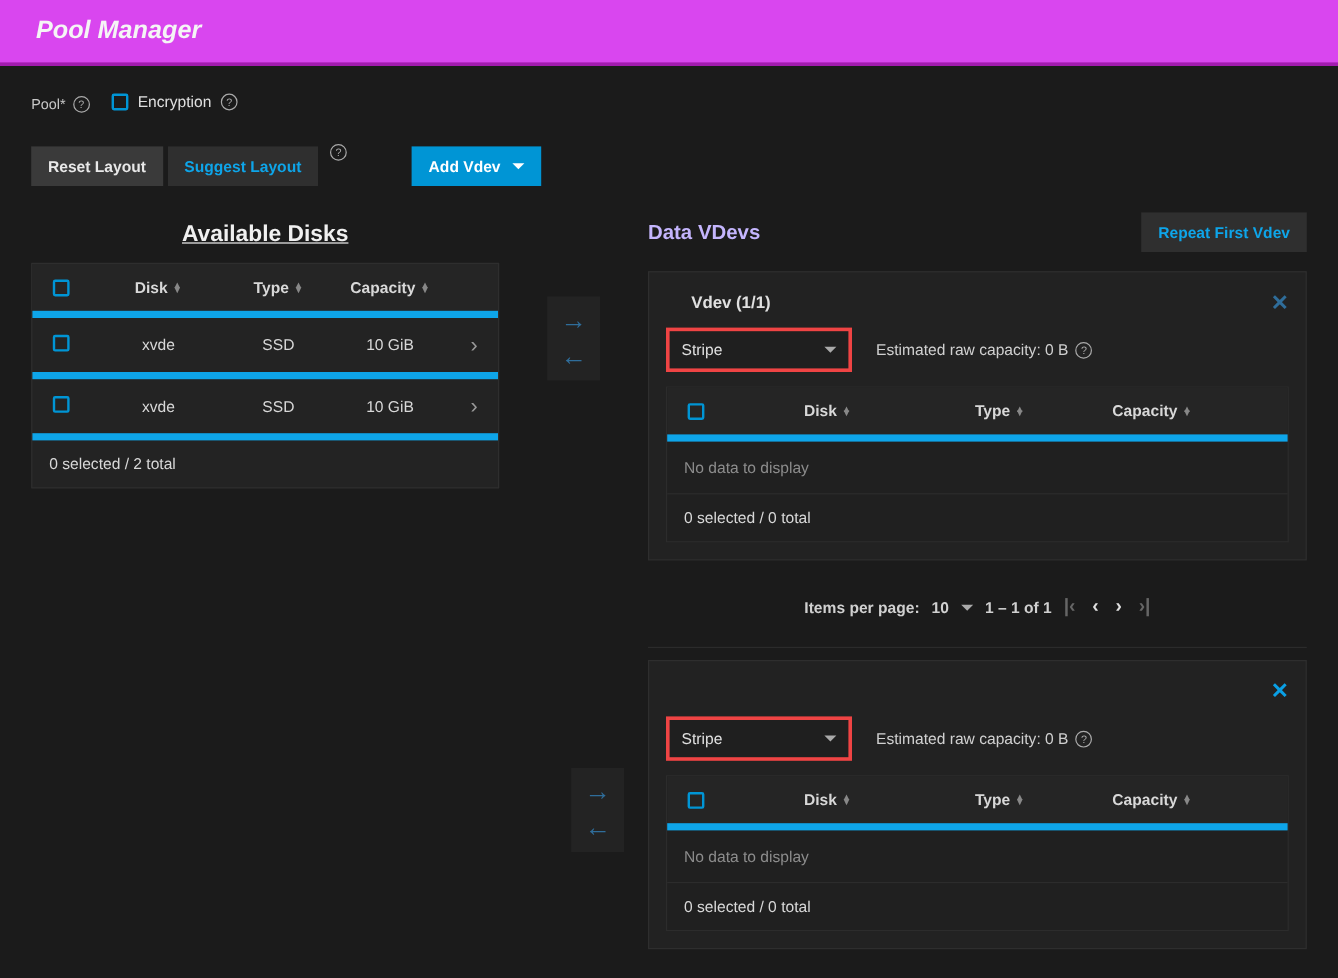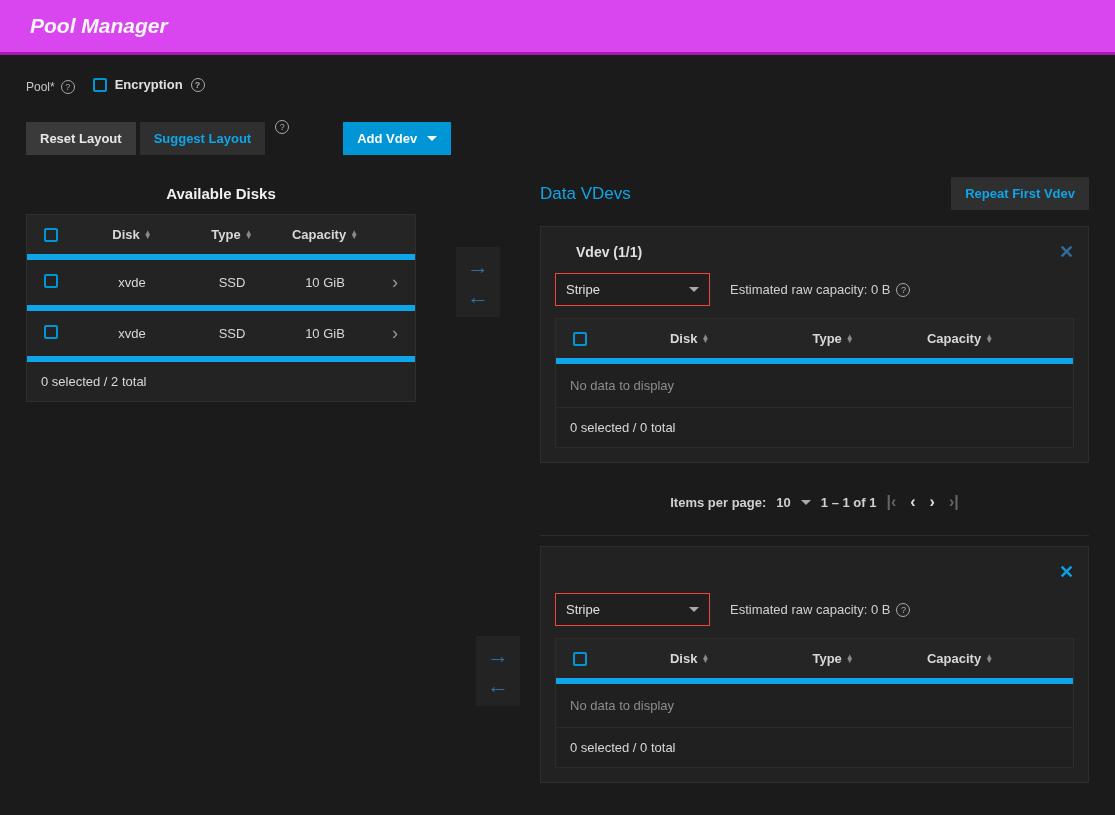--- a/index.html
+++ b/index.html
@@ -13,21 +13,21 @@
     overflow: hidden;
   }
   .titlebar {
     background: #d946ef;
     border-bottom: 3px solid #a21caf;
     padding: 14px 30px;
     font-style: italic;
   }
   .titlebar h1 { font-size: 21px; font-weight: 700; color: #f5f5f5; }
   .content { padding: 22px 26px; }
-  .row { display: flex; align-items: center; font-weight: bold; }
+  .row { display: flex; align-items: center; }
   .topfields { display: flex; align-items: flex-end; gap: 18px; margin-bottom: 22px; }
   .field-label { font-size: 12px; color: #c8c8c8; margin-bottom: 6px; display: flex; align-items: center; gap: 6px; }
   .text-input {
     background: #1f1f1f;
     border: 1px solid #333;
     color: #e0e0e0;
     padding: 8px 10px;
     width: 190px;
     font-size: 13px;
   }
@@ -61,23 +61,23 @@
   .triangle-down {
     width: 0; height: 0;
     border-left: 5px solid transparent;
     border-right: 5px solid transparent;
     border-top: 5px solid #fff;
   }
   .triangle-down-grey { border-top-color: #aaa; }
   .layout { display: flex; align-items: flex-start; gap: 40px; }
   .left-col { width: 390px; }
   .right-col { flex: 1; }
-  .section-title { font-size: 15px; font-weight: 700; color: #f0f0f0; text-align: center; margin: 8px 0 12px; }
+  .section-title { font-size: 19px; font-weight: 700; color: #f0f0f0; text-align: center; margin: 8px 0 12px; text-decoration: underline; }
   .data-title-row { display: flex; justify-content: space-between; align-items: center; margin-bottom: 10px; padding-bottom: 6px;}
-  .data-title-row h2 { font-size: 17px; font-weight: 400; color: #0ea5e9; }
+  .data-title-row h2 { font-size: 17px; font-weight: 700; color: #c4b5fd; }
   .panel {
     background: #232323;
     border: 1px solid #2e2e2e;
   }
   .table-head, .table-row {
     display: flex;
     align-items: center;
     border-bottom: 6px solid #0ea5e9;
   }
   .table-head { background: #252525; }
@@ -112,21 +112,21 @@
   }
 
   .vdev-panel { background: #222; border: 1px solid #2e2e2e; padding: 14px; margin-bottom: 12px; }
   .vdev-headrow { display: flex; justify-content: space-between; align-items: center; margin-bottom: 10px; }
   .vdev-title { font-weight: 700; font-size: 14px; margin-left: 21px; }
   .close-x { font-size: 18px; color: #2f6d9a; cursor: pointer; font-weight: 700; }
   .close-x.active { color: #0aa0e6; }
   .vdev-controls { display: flex; align-items: center; gap: 20px; margin-bottom: 12px; }
   .select {
     background: #1f1f1f;
-    border: 1px solid #ef4444;
+    border: 3px solid #ef4444;
     color: #e0e0e0;
     padding: 8px 10px;
     width: 155px;
     display: flex; justify-content: space-between; align-items: center;
     cursor: pointer;
     font-size: 13px;
   }
   .raw-cap { font-size: 13px; color: #d0d0d0; display: flex; align-items: center; gap: 6px; }
   .inner-panel { background: #202020; border: 1px solid #2c2c2c; }
   .nodata { padding: 14px; color: #8c8c8c; font-size: 13px; border-bottom: 1px solid #2c2c2c; }

